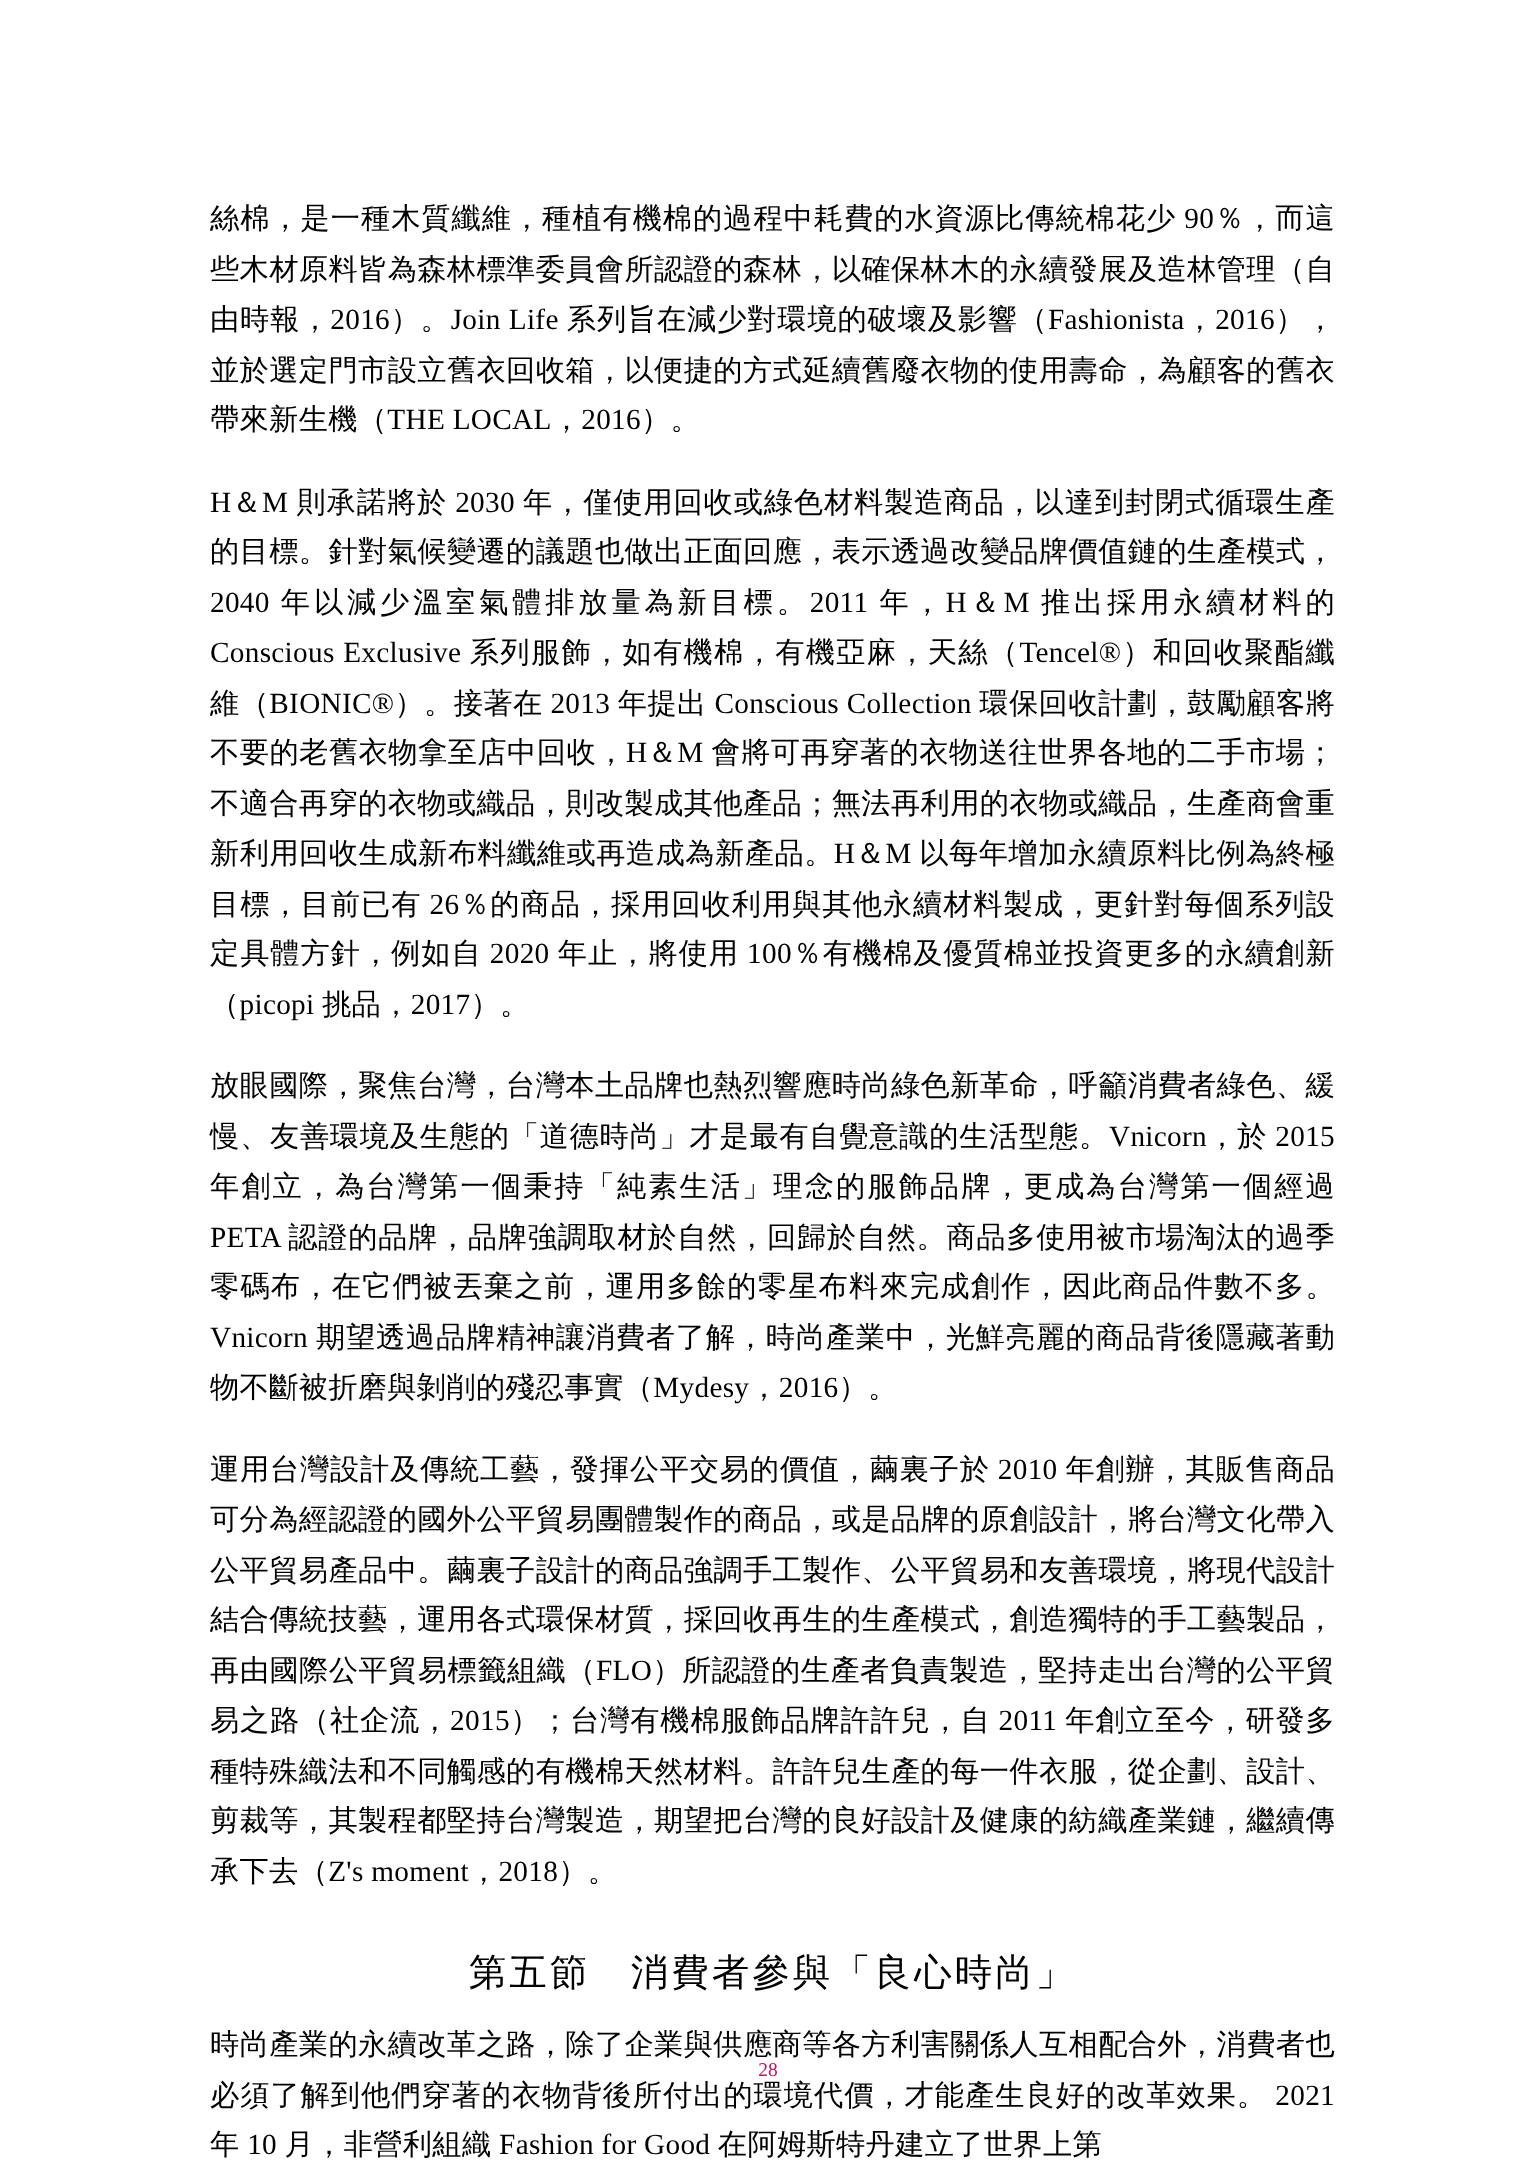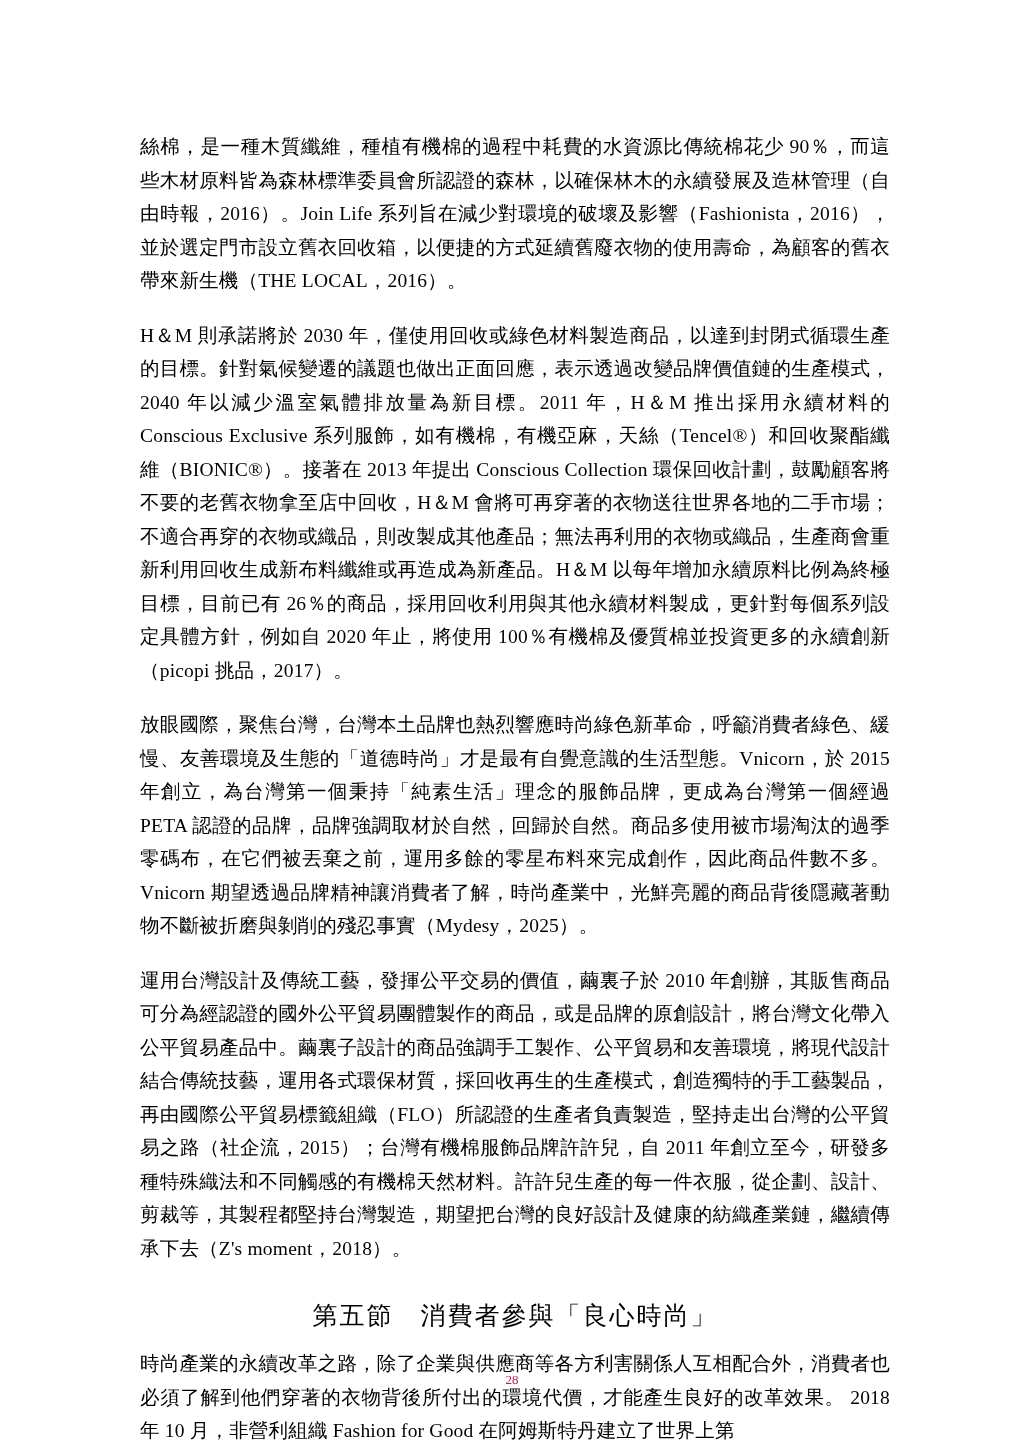--- a/index.html
+++ b/index.html
@@ -58,23 +58,23 @@
   }
 </style>
 </head>
 <body>
 
 <div class="page">
   <div class="content">
 
     <p class="para">絲棉，是一種木質纖維，種植有機棉的過程中耗費的水資源比傳統棉花少 90％，而這些木材原料皆為森林標準委員會所認證的森林，以確保林木的永續發展及造林管理（自由時報，2016）。Join Life 系列旨在減少對環境的破壞及影響（Fashionista，2016），並於選定門市設立舊衣回收箱，以便捷的方式延續舊廢衣物的使用壽命，為顧客的舊衣帶來新生機（THE LOCAL，2016）。</p>
     <p class="para">H＆M 則承諾將於 2030 年，僅使用回收或綠色材料製造商品，以達到封閉式循環生產的目標。針對氣候變遷的議題也做出正面回應，表示透過改變品牌價值鏈的生產模式，2040 年以減少溫室氣體排放量為新目標。2011 年，H＆M 推出採用永續材料的 Conscious Exclusive 系列服飾，如有機棉，有機亞麻，天絲（Tencel®）和回收聚酯纖維（BIONIC®）。接著在 2013 年提出 Conscious Collection 環保回收計劃，鼓勵顧客將不要的老舊衣物拿至店中回收，H＆M 會將可再穿著的衣物送往世界各地的二手市場；不適合再穿的衣物或織品，則改製成其他產品；無法再利用的衣物或織品，生產商會重新利用回收生成新布料纖維或再造成為新產品。H＆M 以每年增加永續原料比例為終極目標，目前已有 26％的商品，採用回收利用與其他永續材料製成，更針對每個系列設定具體方針，例如自 2020 年止，將使用 100％有機棉及優質棉並投資更多的永續創新（picopi 挑品，2017）。</p>
-    <p class="para">放眼國際，聚焦台灣，台灣本土品牌也熱烈響應時尚綠色新革命，呼籲消費者綠色、緩慢、友善環境及生態的「道德時尚」才是最有自覺意識的生活型態。Vnicorn，於 2015 年創立，為台灣第一個秉持「純素生活」理念的服飾品牌，更成為台灣第一個經過 PETA 認證的品牌，品牌強調取材於自然，回歸於自然。商品多使用被市場淘汰的過季零碼布，在它們被丟棄之前，運用多餘的零星布料來完成創作，因此商品件數不多。Vnicorn 期望透過品牌精神讓消費者了解，時尚產業中，光鮮亮麗的商品背後隱藏著動物不斷被折磨與剝削的殘忍事實（Mydesy，2025）。</p>
+    <p class="para">放眼國際，聚焦台灣，台灣本土品牌也熱烈響應時尚綠色新革命，呼籲消費者綠色、緩慢、友善環境及生態的「道德時尚」才是最有自覺意識的生活型態。Vnicorn，於 2015 年創立，為台灣第一個秉持「純素生活」理念的服飾品牌，更成為台灣第一個經過 PETA 認證的品牌，品牌強調取材於自然，回歸於自然。商品多使用被市場淘汰的過季零碼布，在它們被丟棄之前，運用多餘的零星布料來完成創作，因此商品件數不多。Vnicorn 期望透過品牌精神讓消費者了解，時尚產業中，光鮮亮麗的商品背後隱藏著動物不斷被折磨與剝削的殘忍事實（Mydesy，2016）。</p>
     <p class="para">運用台灣設計及傳統工藝，發揮公平交易的價值，繭裏子於 2010 年創辦，其販售商品可分為經認證的國外公平貿易團體製作的商品，或是品牌的原創設計，將台灣文化帶入公平貿易產品中。繭裏子設計的商品強調手工製作、公平貿易和友善環境，將現代設計結合傳統技藝，運用各式環保材質，採回收再生的生產模式，創造獨特的手工藝製品，再由國際公平貿易標籤組織（FLO）所認證的生產者負責製造，堅持走出台灣的公平貿易之路（社企流，2015）；台灣有機棉服飾品牌許許兒，自 2011 年創立至今，研發多種特殊織法和不同觸感的有機棉天然材料。許許兒生產的每一件衣服，從企劃、設計、剪裁等，其製程都堅持台灣製造，期望把台灣的良好設計及健康的紡織產業鏈，繼續傳承下去（Z's moment，2018）。</p>
 
     <h2 class="section-heading">第五節　消費者參與「良心時尚」</h2>
 
-    <p class="para">時尚產業的永續改革之路，除了企業與供應商等各方利害關係人互相配合外，消費者也必須了解到他們穿著的衣物背後所付出的環境代價，才能產生良好的改革效果。 2018 年 10 月，非營利組織 Fashion for Good 在阿姆斯特丹建立了世界上第</p>
+    <p class="para">時尚產業的永續改革之路，除了企業與供應商等各方利害關係人互相配合外，消費者也必須了解到他們穿著的衣物背後所付出的環境代價，才能產生良好的改革效果。 2021 年 10 月，非營利組織 Fashion for Good 在阿姆斯特丹建立了世界上第</p>
 
   </div>
 
   <div class="page-number">28</div>
 </div>
 
 </body></html>

